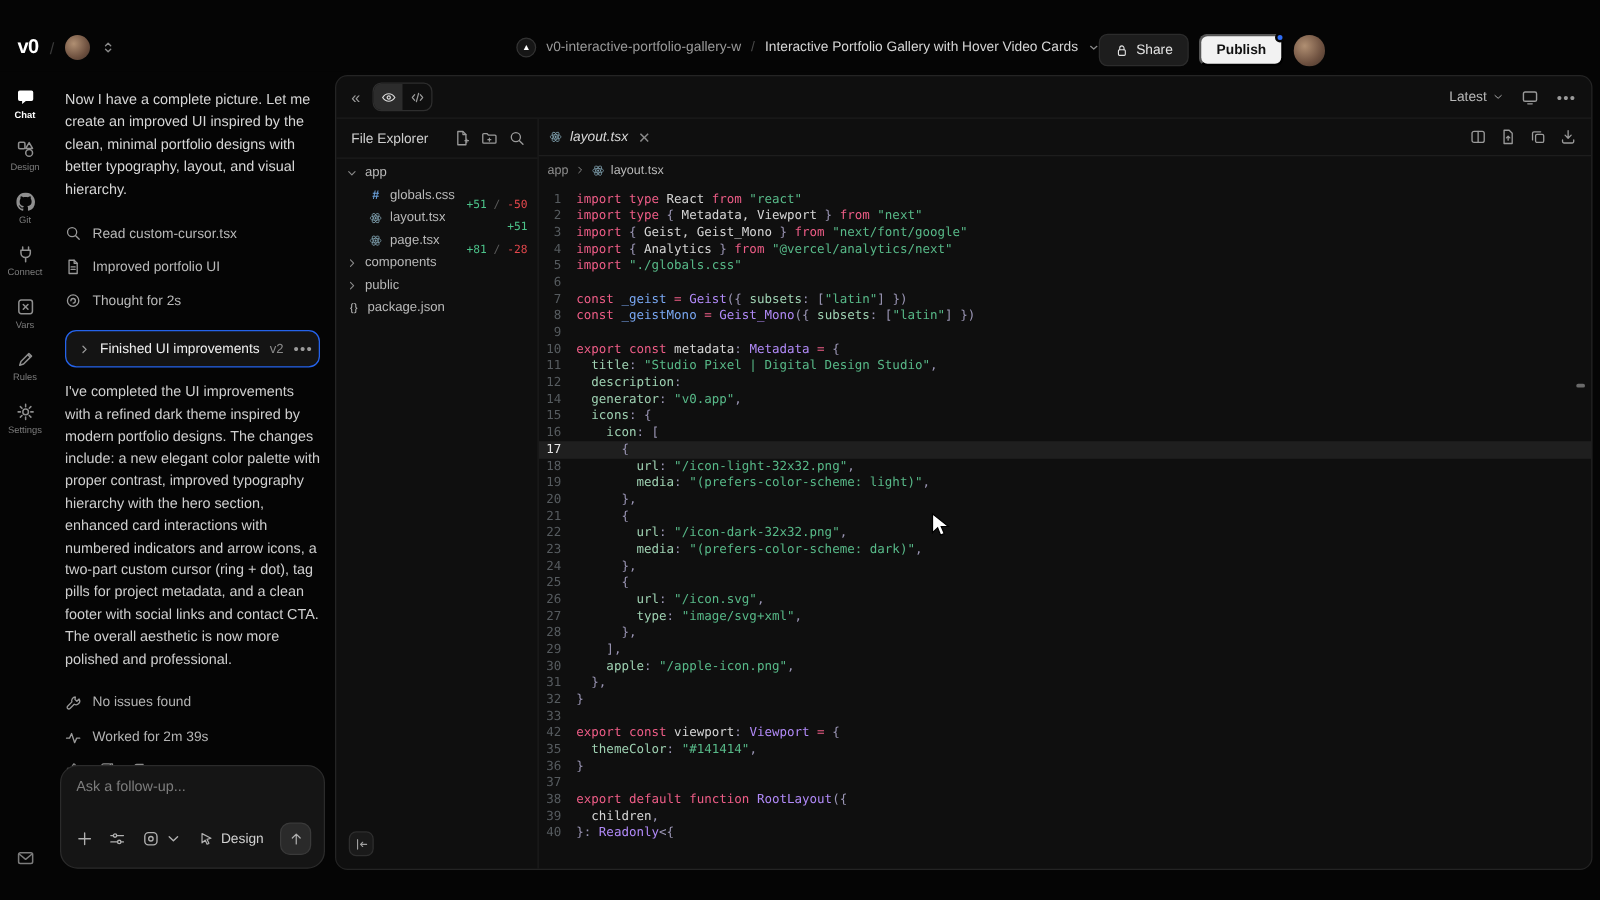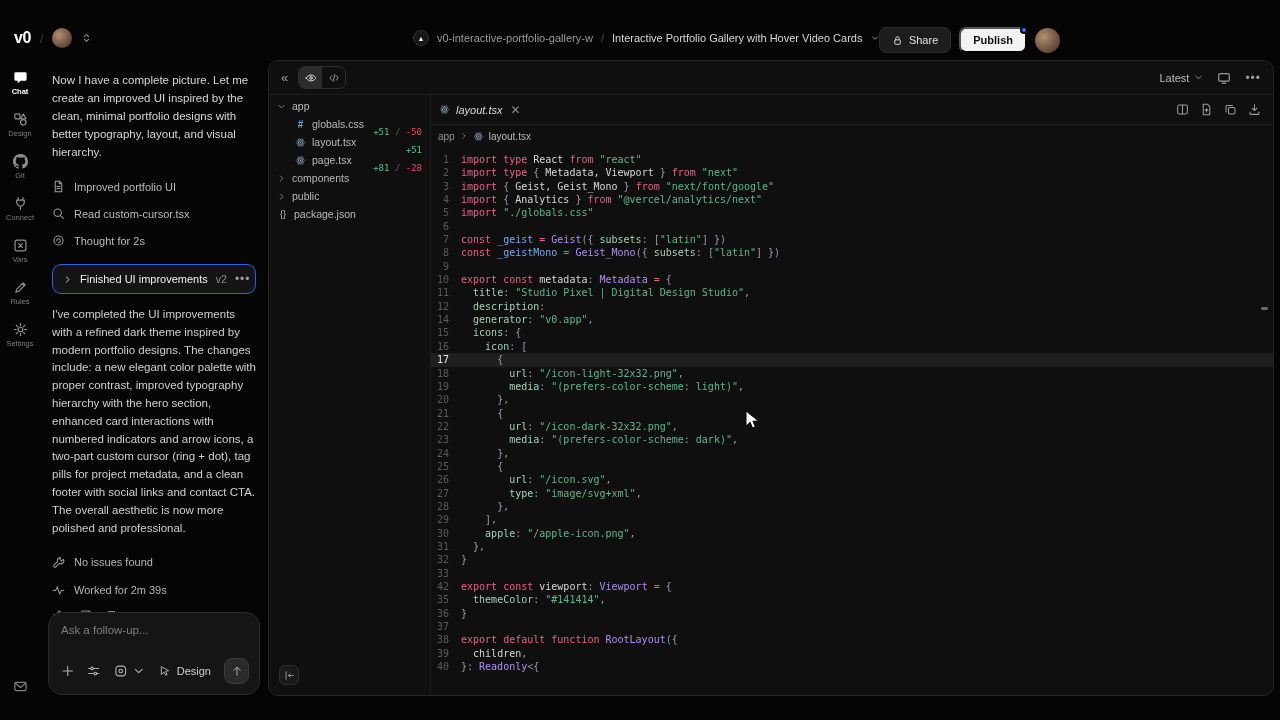--- a/index.html
+++ b/index.html
@@ -247,31 +247,31 @@
         </svg>
     </div>
   </nav>
 
   <aside class="chat">
     <p class="intro">Now I have a complete picture. Let me create an improved UI inspired by the clean, minimal portfolio designs with better typography, layout, and visual hierarchy.</p>
 
     <div class="chat-actions">
       <div class="act-row">
         <svg class="ic" viewBox="0 0 16 16">
+            <circle cx="7" cy="7" r="4.5"></circle>
+            <path d="M10.5 10.5L14 14"></path>
+          </svg>
+        <span>Read custom-cursor.tsx</span>
+      </div>
+      <div class="act-row">
+        <svg class="ic" viewBox="0 0 16 16">
             <path d="M4 1.5h5l3 3v10H4z"></path>
             <path d="M9 1.5v3h3M6 8h4M6 10.5h4"></path>
           </svg>
         <span>Improved portfolio UI</span>
-      </div>
-      <div class="act-row">
-        <svg class="ic" viewBox="0 0 16 16">
-            <circle cx="7" cy="7" r="4.5"></circle>
-            <path d="M10.5 10.5L14 14"></path>
-          </svg>
-        <span>Read custom-cursor.tsx</span>
       </div>
       <div class="act-row">
         <svg class="ic" viewBox="0 0 16 16">
             <circle cx="8" cy="8" r="5.6"></circle>
             <path d="M5.8 8.2c0-1.3 1-2.3 2.2-2.3 1.3 0 2.2 1 2.2 2.3S9.3 10.4 8 10.4"></path>
           </svg>
         <span>Thought for 2s</span>
       </div>
     </div>
 
@@ -374,20 +374,37 @@
         <svg class="ic" viewBox="0 0 16 16">
             <rect x="2" y="3" width="12" height="8.5" rx="1.5"></rect>
             <path d="M6 13.8h4"></path>
           </svg>
         <span class="hdots">•••</span>
       </div>
     </div>
 
     <div class="ed-body">
       <div class="explorer">
+        <div class="exp-head">
+          <span class="exp-title">File Explorer</span>
+          <span class="exp-icons">
+            <svg class="ic" viewBox="0 0 16 16">
+                <path d="M4 1.5h5l3 3V14.5H4z"></path>
+                <path d="M9 1.5v3h3M11 10.5h3.5M12.8 8.8v3.5" stroke-width="1.1"></path>
+              </svg>
+            <svg class="ic" viewBox="0 0 16 16">
+                <path d="M1.5 4.5a1 1 0 011-1h3L7 5h6.5a1 1 0 011 1v6a1 1 0 01-1 1h-11a1 1 0 01-1-1z"></path>
+                <path d="M8 8v3M6.5 9.5h3" stroke-width="1.1"></path>
+              </svg>
+            <svg class="ic" viewBox="0 0 16 16">
+                <circle cx="7" cy="7" r="4.5"></circle>
+                <path d="M10.5 10.5L14 14"></path>
+              </svg>
+          </span>
+        </div>
         <div class="tree" id="file-tree">
             <div class="tree-row" style="padding-left: 8px;">
               <svg class="chev down" viewBox="0 0 16 16">
                 <path d="M6 3.5l4.5 4.5L6 12.5"></path>
               </svg>
               <span class="tname">app</span>
             </div>
             <div class="tree-row" style="padding-left: 26px;">
               <span class="fic css">#</span>
               <span class="tname">globals.css</span>

